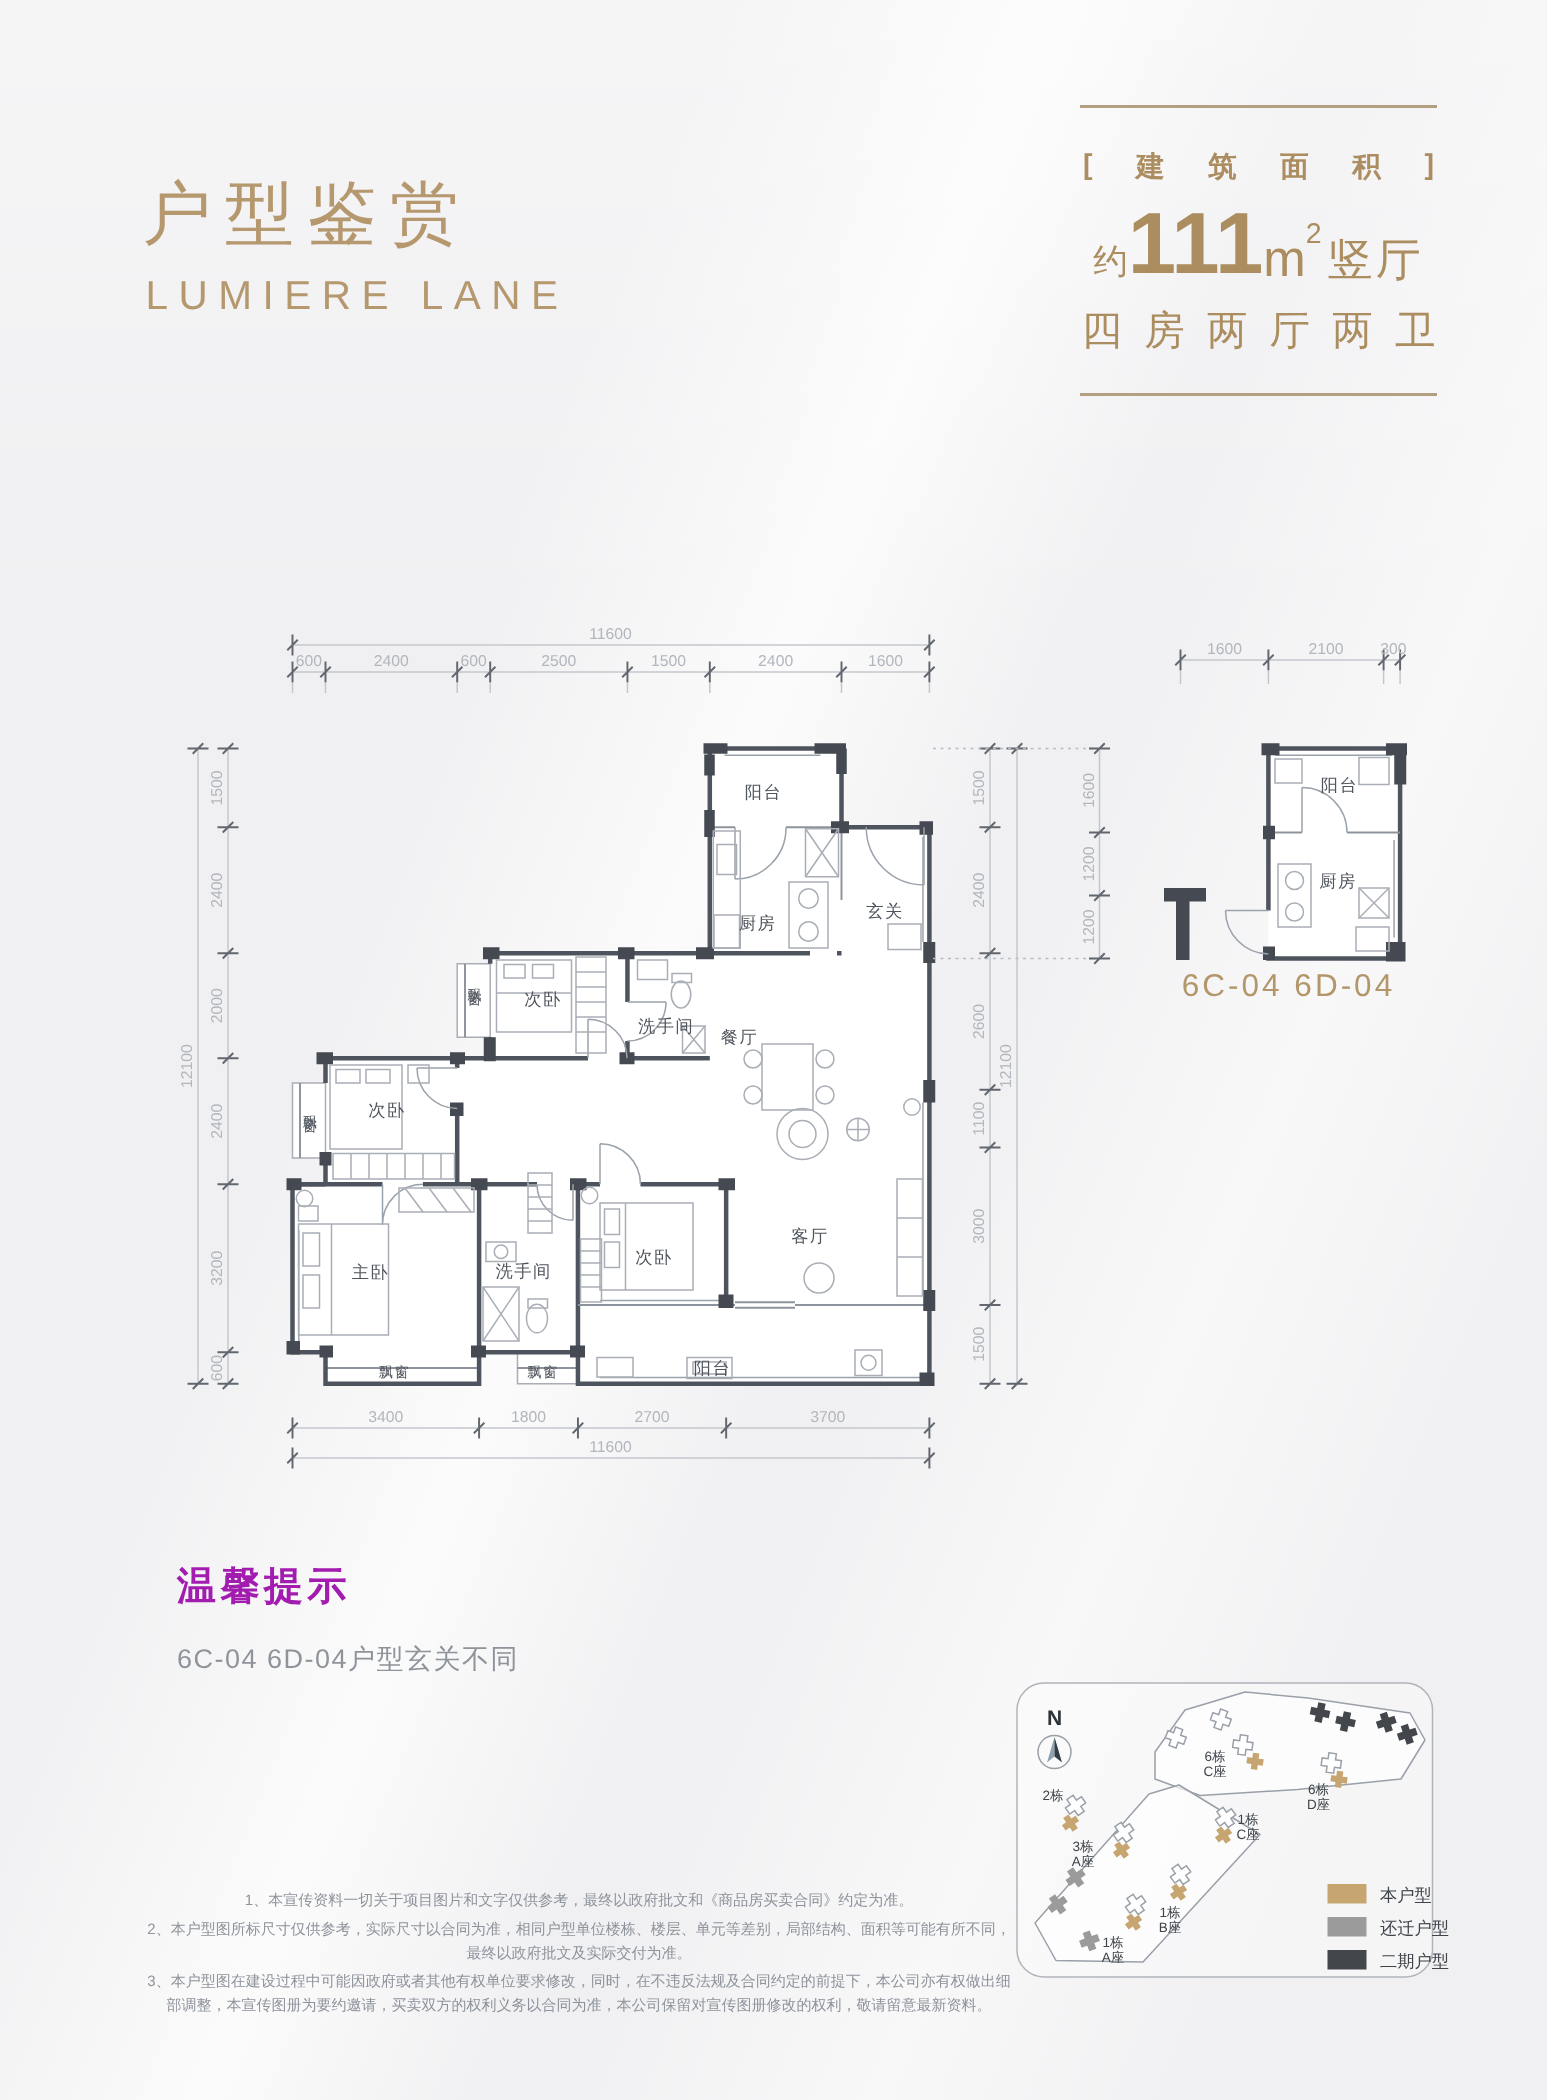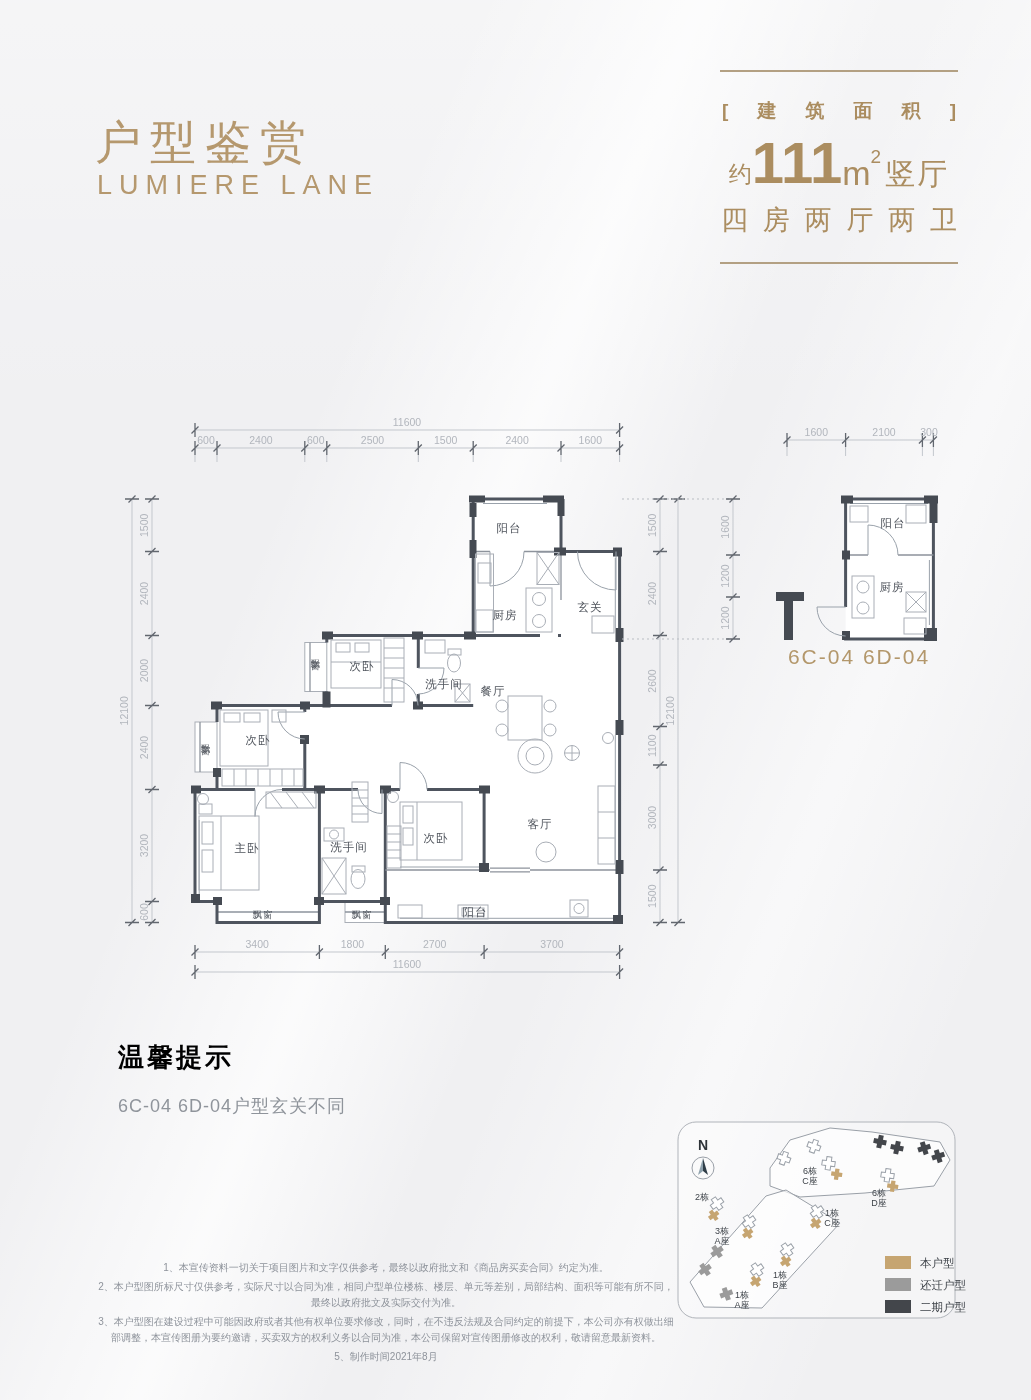--- a/index.html
+++ b/index.html
@@ -6,37 +6,37 @@
   body{width:1031px;height:1400px;position:relative;overflow:hidden;
        background:#f0f0f2;font-family:"Liberation Sans","DejaVu Sans",sans-serif;}
   .bg-streaks{position:absolute;inset:0;pointer-events:none;
     background:
       linear-gradient(112deg, rgba(255,255,255,0) 30%, rgba(255,255,255,.75) 44%, rgba(255,255,255,0) 56%),
       linear-gradient(112deg, rgba(255,255,255,0) 58%, rgba(255,255,255,.55) 72%, rgba(255,255,255,0) 86%),
       linear-gradient(180deg, rgba(255,255,255,.35), rgba(240,240,243,0) 30%);}
   
   .title{position:absolute;left:95px;top:112px;font-size:46px;font-weight:400;
          letter-spacing:9px;color:#b59а71;color:#b5986e;}
-  .subtitle{position:absolute;left:97px;top:170px;font-size:27px;letter-spacing:7px;color:#b5986e;}
+  .subtitle{position:absolute;left:97px;top:182px;font-size:27px;letter-spacing:7px;color:#b5986e;}
   
   .info{position:absolute;left:720px;top:70px;width:238px;color:#ab8d60;}
   .info .rule{height:2px;background:#b3a083;}
   .info .bracket-row{display:flex;justify-content:space-between;align-items:center;
       font-size:19px;font-weight:600;margin:26px 2px 10px 2px;}
   .info .area-row{display:flex;align-items:flex-end;justify-content:center;line-height:1;margin:2px 0 10px 0;}
   .info .ar-approx{font-size:23px;margin-bottom:6px;}
   .info .ar-num{font-size:58px;font-weight:700;letter-spacing:0;}
   .info .ar-unit{font-size:34px;margin-bottom:2px;}
   .info .ar-sup{font-size:19px;margin-bottom:26px;}
   .info .ar-hall{font-size:30px;margin-bottom:3px;margin-left:4px;letter-spacing:2px;}
   .info .rooms-row{display:flex;justify-content:space-between;font-size:27px;font-weight:500;
       margin:0 1px 24px 1px;}
   
   .tips-title{position:absolute;left:118px;top:1040px;font-size:26px;font-weight:700;
-      letter-spacing:3px;color:#000000;}
+      letter-spacing:3px;color:#a21caf;}
   .tips-body{position:absolute;left:118px;top:1094px;font-size:18px;color:#8f949b;letter-spacing:1px;}
   
   .notes{position:absolute;left:95px;top:1260px;width:582px;font-size:10px;color:#8e939b;line-height:16px;text-align:center;}
   .notes div{margin-bottom:3px;}
   
   svg text{font-family:"Liberation Sans","DejaVu Sans",sans-serif;}
   .dimline{stroke:#c3c7cd;stroke-width:1;fill:none;}
   .dimt{fill:#b2b6bd;font-size:10.5px;text-anchor:middle;}
   .tkc{stroke:#62676f;stroke-width:1.3;fill:none;}
   .w2{stroke:#4e545e;stroke-width:3;fill:none;}
@@ -401,21 +401,20 @@
   <text class="dimt" transform="rotate(-90 629 218)" x="629" y="218">1200</text>
 </svg>
 
 <div class="tips-title">温馨提示</div>
 <div class="tips-body">6C-04  6D-04户型玄关不同</div>
 
 <div class="notes">
   <div>1、本宣传资料一切关于项目图片和文字仅供参考，最终以政府批文和《商品房买卖合同》约定为准。</div>
   <div>2、本户型图所标尺寸仅供参考，实际尺寸以合同为准，相同户型单位楼栋、楼层、单元等差别，局部结构、面积等可能有所不同，最终以政府批文及实际交付为准。</div>
   <div>3、本户型图在建设过程中可能因政府或者其他有权单位要求修改，同时，在不违反法规及合同约定的前提下，本公司亦有权做出细部调整，本宣传图册为要约邀请，买卖双方的权利义务以合同为准，本公司保留对宣传图册修改的权利，敬请留意最新资料。</div>
-  <div>5、制作时间2021年8月</div>
 </div>
 
 <svg style="position:absolute;left:660px;top:1110px" width="320" height="230" viewBox="0 0 320 230">
   <defs>
     <path id="bldP" d="M4,0 H9 V4 H13 V9 H9 V13 H4 V9 H0 V4 H4 Z"></path>
   </defs>
   <rect class="map-border" x="18" y="12" width="277" height="196" rx="18"></rect>
 
   <polygon class="parcel" points="110,58 130,30 170,18 212,22 280,32 290,50 274,76 205,83 140,87 110,76"></polygon>
   <polygon class="parcel" points="126,80 180,113 102,198 44,197 30,172 106,86"></polygon>

